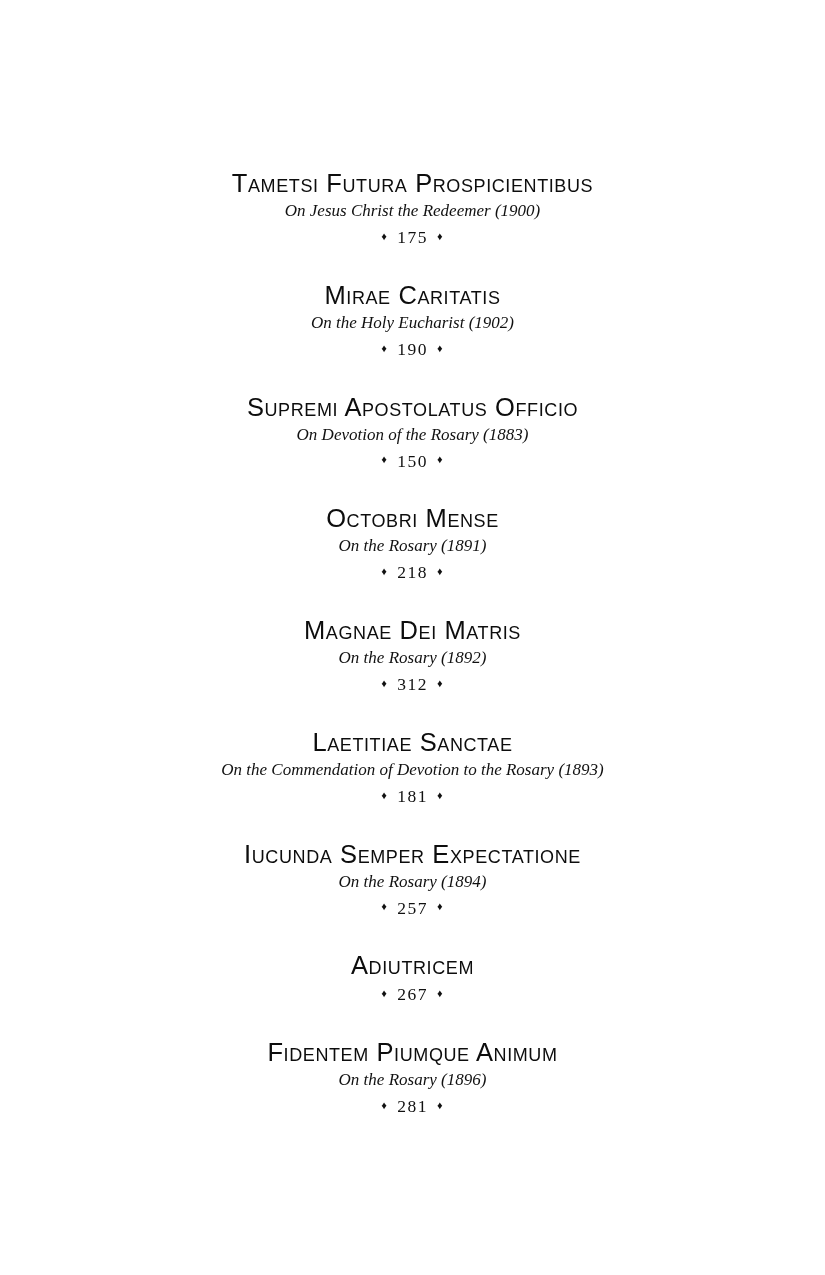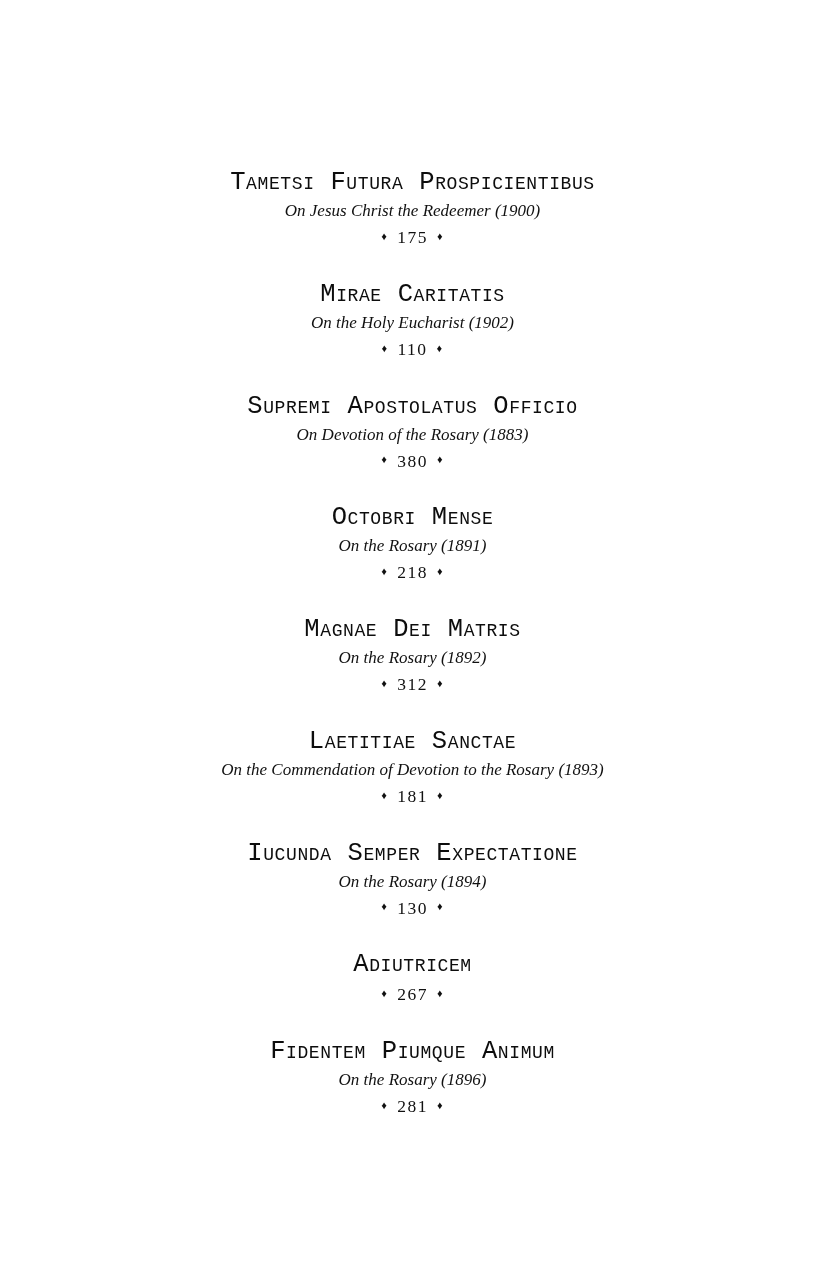--- a/index.html
+++ b/index.html
@@ -31,21 +31,21 @@
   }
   .entry {
     width: 100%;
     text-align: center;
     margin-bottom: 31px;
   }
   .entry:last-child {
     margin-bottom: 8px;
   }
   .entry-title {
-    font-family: Liberation Mono, monospace;
+    font-family: Liberation Sans, sans-serif;
     font-size: 25.5px;
     line-height: 1.18;
     letter-spacing: 0.6px;
     font-variant: small-caps;
     text-transform: capitalize;
     color: #0d0d0d;
     white-space: nowrap;
   }
   .entry-subtitle {
     font-family: "Liberation Serif", serif;
@@ -102,34 +102,34 @@
     </div>
 
     <div class="entry">
       <div class="entry-title">Mirae Caritatis</div>
       <div class="entry-subtitle">
         <span>On the Holy Eucharist </span>
         <span class="entry-year">(1902)</span>
       </div>
       <div class="entry-page">
         <span class="diamond">♦</span>
-        <span class="page-num">110</span>
+        <span class="page-num">190</span>
         <span class="diamond">♦</span>
       </div>
     </div>
 
     <div class="entry">
       <div class="entry-title">Supremi Apostolatus Officio</div>
       <div class="entry-subtitle">
         <span>On Devotion of the Rosary </span>
         <span class="entry-year">(1883)</span>
       </div>
       <div class="entry-page">
         <span class="diamond">♦</span>
-        <span class="page-num">380</span>
+        <span class="page-num">150</span>
         <span class="diamond">♦</span>
       </div>
     </div>
 
     <div class="entry">
       <div class="entry-title">Octobri Mense</div>
       <div class="entry-subtitle">
         <span>On the Rosary </span>
         <span class="entry-year">(1891)</span>
       </div>
@@ -167,21 +167,21 @@
     </div>
 
     <div class="entry">
       <div class="entry-title">Iucunda Semper Expectatione</div>
       <div class="entry-subtitle">
         <span>On the Rosary </span>
         <span class="entry-year">(1894)</span>
       </div>
       <div class="entry-page">
         <span class="diamond">♦</span>
-        <span class="page-num">130</span>
+        <span class="page-num">257</span>
         <span class="diamond">♦</span>
       </div>
     </div>
 
     <div class="entry">
       <div class="entry-title">Adiutricem</div>
       <div class="entry-page">
         <span class="diamond">♦</span>
         <span class="page-num">267</span>
         <span class="diamond">♦</span>

